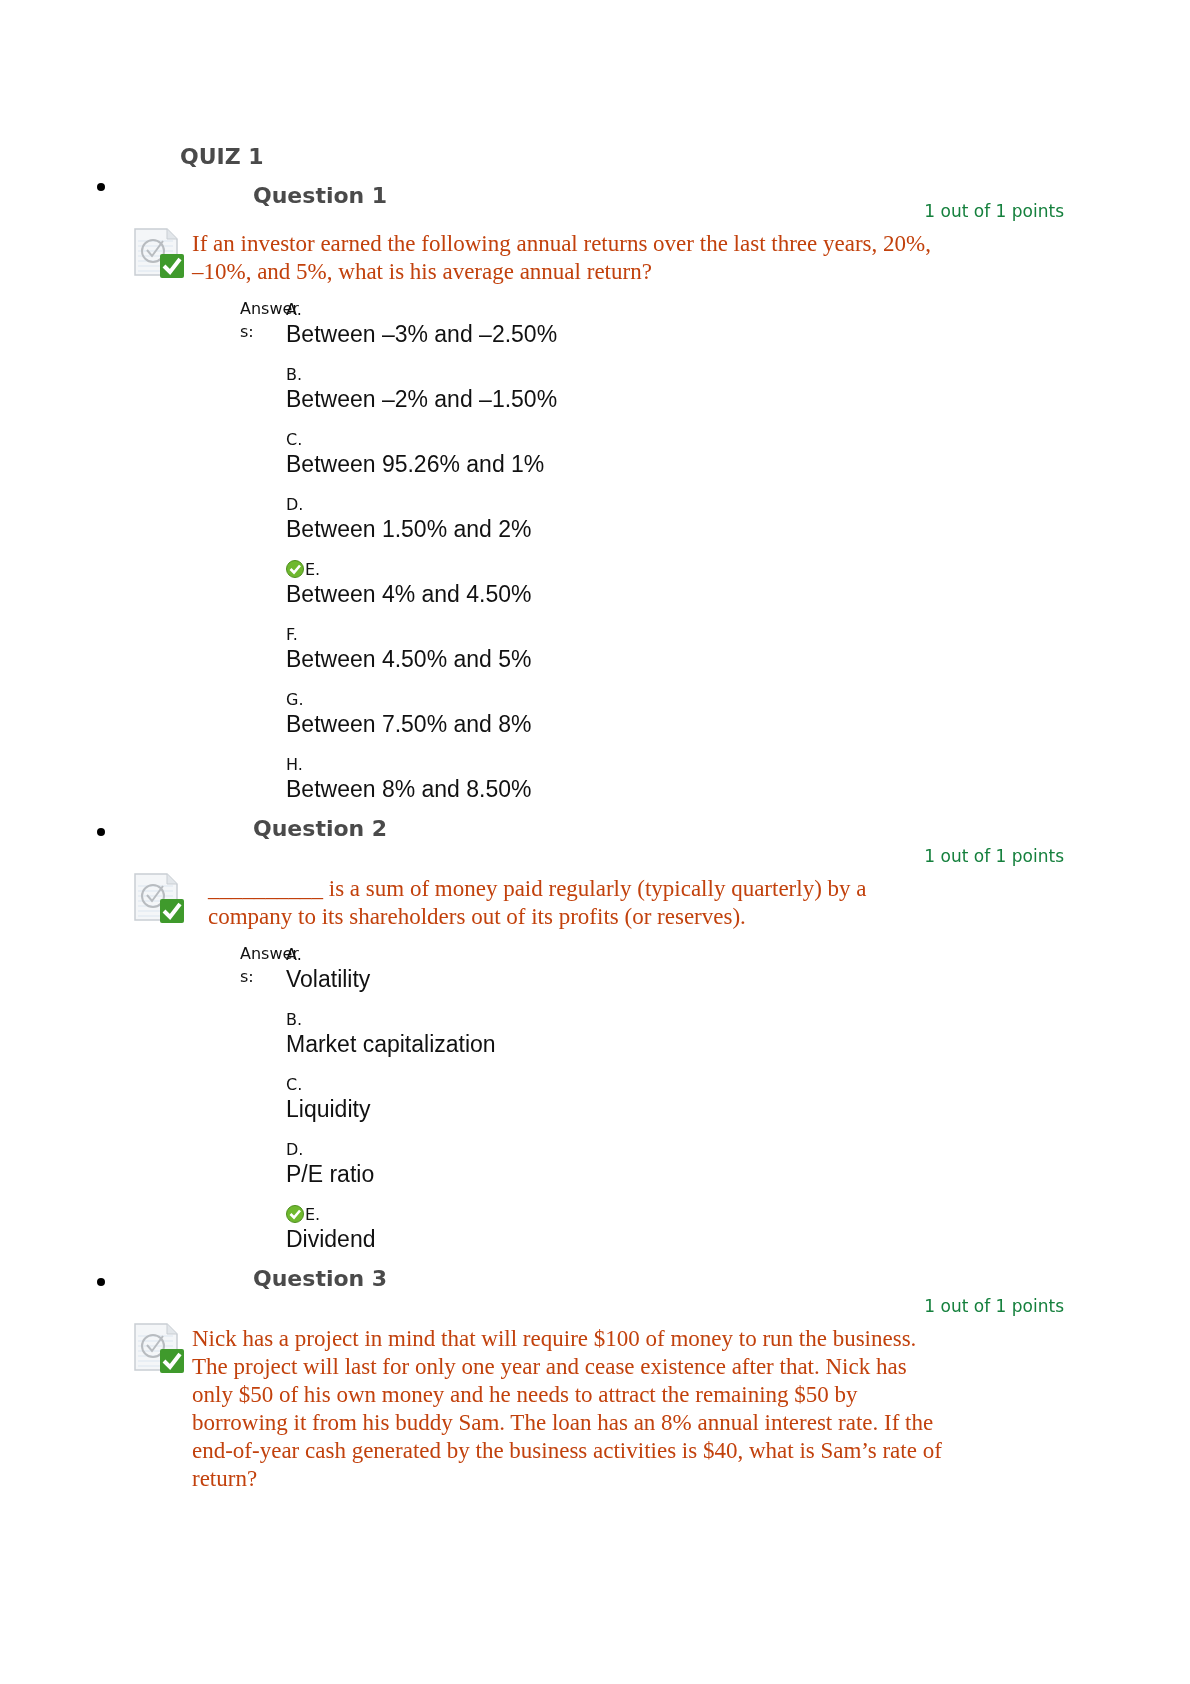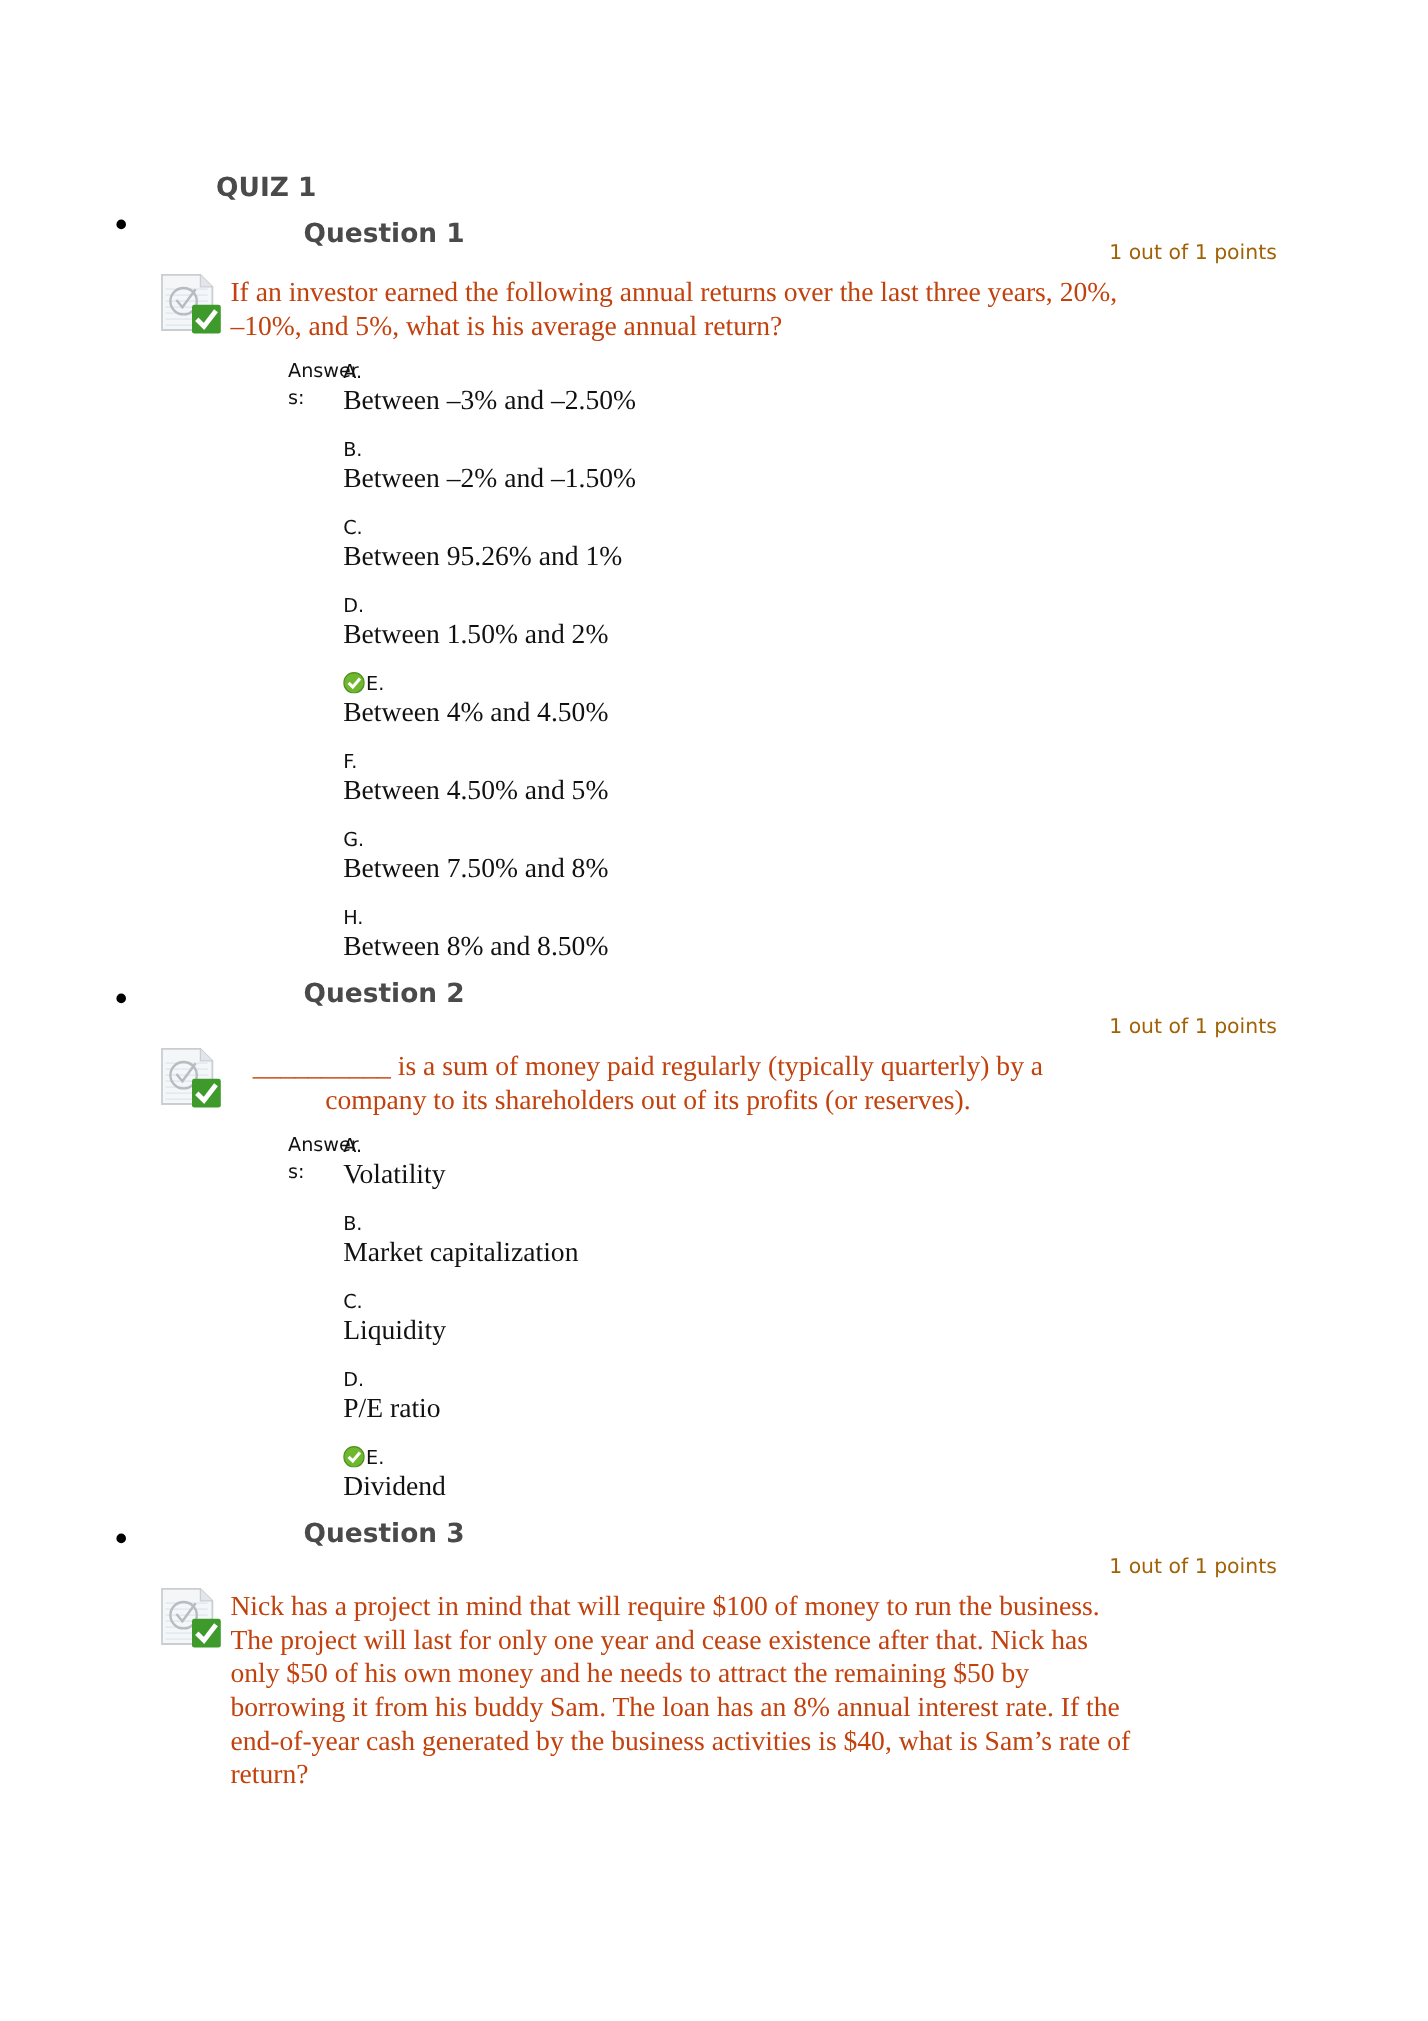--- a/index.html
+++ b/index.html
@@ -1,27 +1,27 @@
 <!DOCTYPE html>
 <html><head>
   <meta charset="utf-8">
   <style>
     html, body { margin:0; padding:0; background:#ffffff; }
     body { width:1190px; height:1684px; position:relative; overflow:hidden; }
     .abs { position:absolute; }
     .quiz-title { left:180px; top:144px; font-family:"DejaVu Sans", sans-serif; font-weight:bold; font-size:22px; color:#4a4a4a; }
     .bullet { width:8px; height:8px; background:#000; border-radius:50%; }
     .q-header { font-family:"DejaVu Sans", sans-serif; font-weight:bold; font-size:22px; color:#4a4a4a; }
-    .points { font-family:"DejaVu Sans", sans-serif; font-size:17px; color:#a16207; text-align:right; width:300px; }
+    .points { font-family:"DejaVu Sans", sans-serif; font-size:17px; color:#15803d; text-align:right; width:300px; }
     .q-icon { width:52px; height:52px; }
     .q-text { font-family:"Liberation Serif", serif; font-size:23px; line-height:28px; color:#c2410c; width:760px; }
     .answers-label { font-family:"DejaVu Sans", sans-serif; font-size:16px; color:#111; line-height:23px; width:80px;margin-left:42px; }
     .opt { left:286px; }
     .opt-letter { font-family:"DejaVu Sans", sans-serif; font-size:16px; color:#111; height:22px; display:flex; align-items:center; gap:1px; }
-    .opt-text { font-family:Liberation Serif, serif; font-size:23px; color:#111; line-height:28px; white-space:nowrap; }
+    .opt-text { font-family:Liberation Sans, sans-serif; font-size:23px; color:#111; line-height:28px; white-space:nowrap; }
     .correct-icon { width:18px; height:18px; display:inline-block; }
   </style>
 </head>
 <body>
 
 <div class="abs quiz-title">QUIZ 1</div>
 
 <div class="abs bullet" style="left:97px; top:183px;"></div>
 <div class="abs q-header" style="left:253px; top:183px;">Question 1</div>
 <div class="abs points" style="left:764px; top:201px;">1 out of 1 points</div>
@@ -110,21 +110,21 @@
       <line x1="5" y1="34" x2="40" y2="34"></line>
         <line x1="5" y1="39" x2="40" y2="39"></line>
       <line x1="5" y1="44" x2="40" y2="44"></line>
     </g>
     <circle cx="20" cy="24" r="11" fill="none" stroke="#b8bcc0" stroke-width="2"></circle>
     <path d="M14 23 L19 29 L30 14" fill="none" stroke="#b8bcc0" stroke-width="2"></path>
     <rect x="27" y="27" width="24" height="24" rx="2" fill="#3f9a2c"></rect>
     <path d="M31 39 L37 45 L47 32" fill="none" stroke="#ffffff" stroke-width="4"></path>
   </svg>
 </div>
-<div class="abs q-text" style="left:180px; top:875px; width:720px;text-align:center;">__________ is a sum of money paid regularly (typically quarterly) by a company to its shareholders out of its profits (or reserves).</div>
+<div class="abs q-text" style="left:208px; top:875px; width:720px;">__________ is a sum of money paid regularly (typically quarterly) by a company to its shareholders out of its profits (or reserves).</div>
 
 <div class="abs answers-label" style="left:198px; top:942px;">
   <div>Answer</div>
   <div>s:</div>
 </div>
 
 <div class="abs opt" style="top:943px;">
   <div class="opt-letter">A.</div>
   <div class="opt-text">Volatility</div>
 </div>

